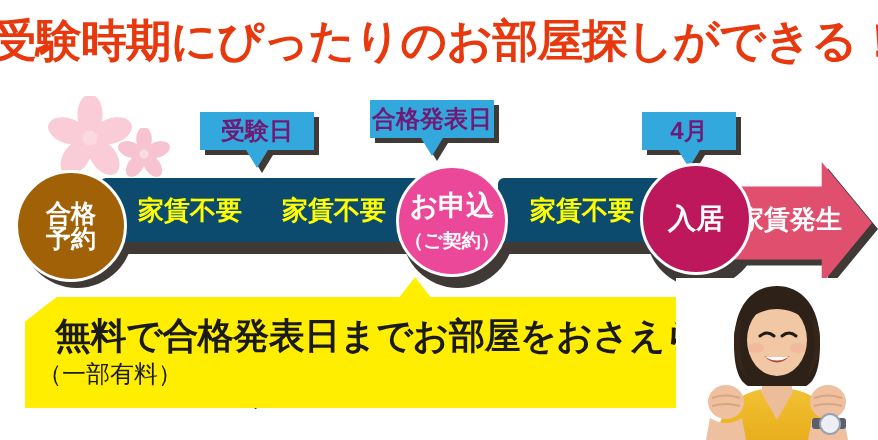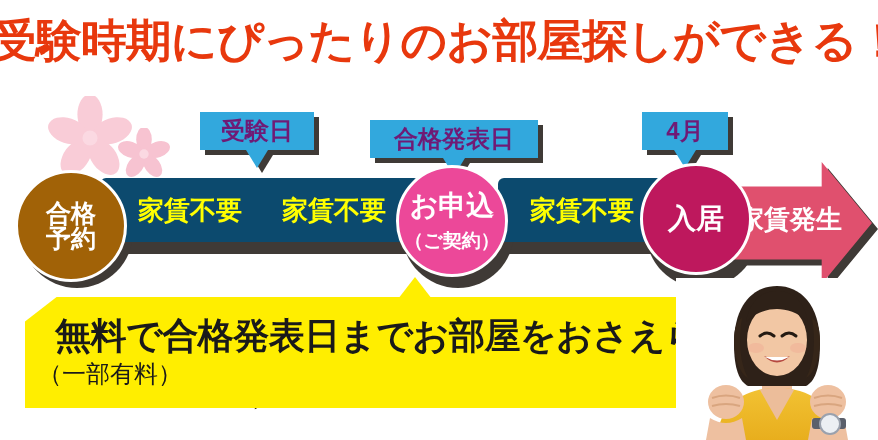--- a/index.html
+++ b/index.html
@@ -90,22 +90,22 @@
   }
   .callout-label {
     color: #701a75;
     font-size: 24px;
     font-weight: 700;
     line-height: 1;
     white-space: nowrap;
     letter-spacing: 0px;
   }
   #callout-exam    { left: 200px; top: 112px; width: 114px; }
-  #callout-result  { left: 370px; top: 120px; width: 168px; }
-  #callout-april   { left: 642px; top: 112px; width: 86px;  }
+  #callout-result  { left: 370px; top: 100px; width: 124px; }
+  #callout-april   { left: 642px; top: 112px; width: 94px;  }
 
   
   .timeline { position: absolute; left: 0; top: 160px; width: 878px; height: 125px; }
 
   .bar-shadow {
     position: absolute;
     background: #3f3a36;
   }
   .bar {
     position: absolute;

